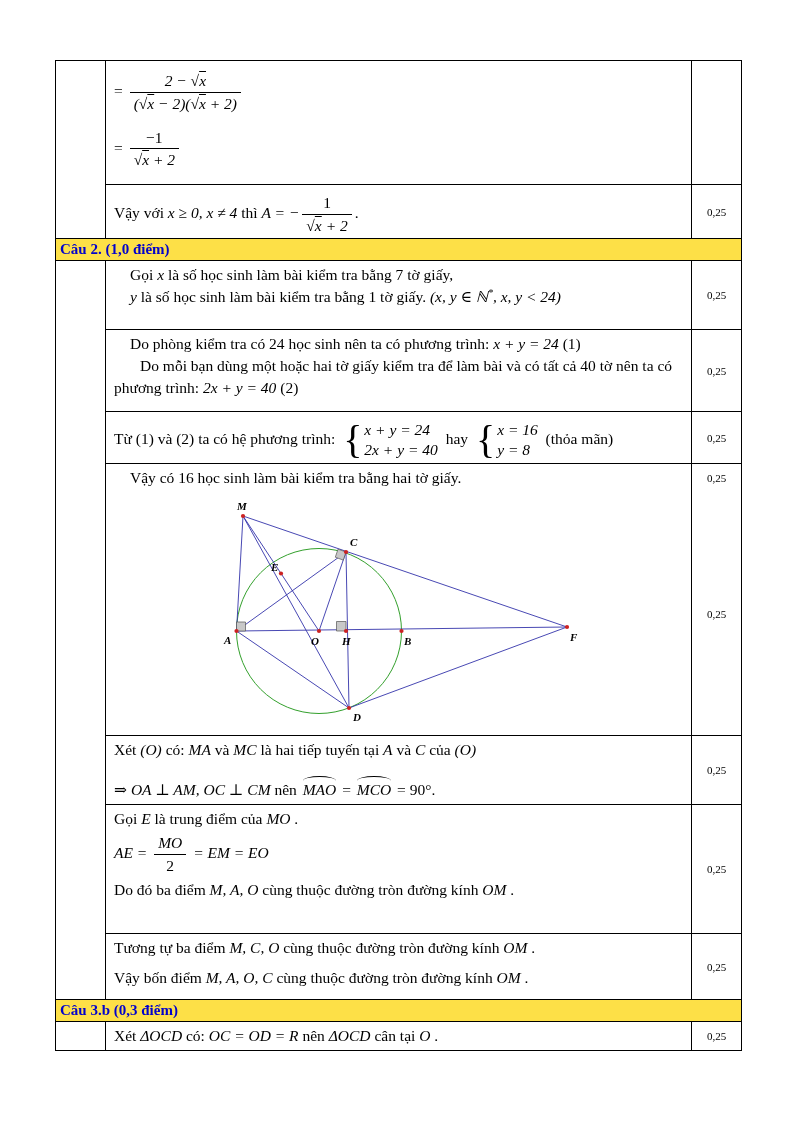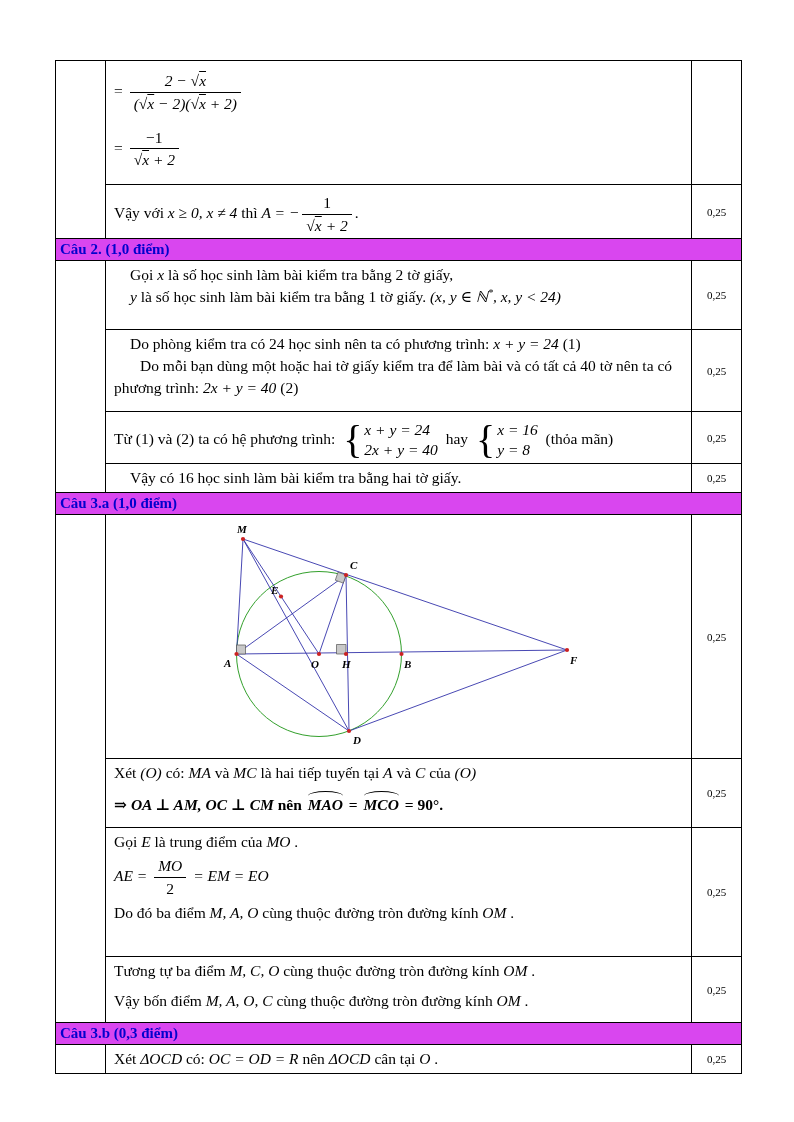--- a/index.html
+++ b/index.html
@@ -16,21 +16,21 @@
   .gut{grid-column:1;border-right:1px solid #000;}
   .cell{grid-column:2;padding:3px 8px;line-height:1.42;}
   .score{
     grid-column:3;border-left:1px solid #000;
     display:flex;align-items:center;justify-content:center;
     font-size:11px;padding:0;
   }
   .bt{border-top:1px solid #000;}
   .hdr{
     border-top:1px solid #000;border-bottom:1px solid #000;
-    background:#d946ef;color:#0202CC;font-weight:bold;
+    background:#fde047;color:#0202CC;font-weight:bold;
     font-size:15px;padding:2px 6px 2px 4px;
   }
   .mi{font-style:italic;}
   .frac{display:inline-block;vertical-align:middle;text-align:center;margin:0 3px;}
   .frac .num{display:block;border-bottom:1px solid #000;padding:0 4px 2px;line-height:1.15;}
   .frac .den{display:block;padding:2px 4px 0;line-height:1.15;}
   .rad{white-space:nowrap;}
   .rad .rs{font-style:normal;}
   .rad .ru{text-decoration:overline;}
   .mline{margin:8px 0 16px;}
@@ -97,21 +97,21 @@
     </div>
     <div class="score bt">0,25</div>
   </section>
 
   <div class="hdr">Câu 2. (1,0 điểm)</div>
 
   <section class="sec">
     <div class="gut" style="grid-row:1 / span 4;"></div>
 
     <div class="cell r3c">
-      <p class="doc indent"><span>Gọi </span><span class="mi">x</span><span> là số học sinh làm bài kiểm tra bằng 2 tờ giấy,</span></p>
+      <p class="doc indent"><span>Gọi </span><span class="mi">x</span><span> là số học sinh làm bài kiểm tra bằng 7 tờ giấy,</span></p>
       <p class="doc indent"><span class="mi">y</span><span> là số học sinh làm bài kiểm tra bằng 1 tờ giấy. </span><span class="mi">(x, y ∈ ℕ</span><span class="sup mi">*</span><span class="mi">, x, y &lt; 24)</span></p>
     </div>
     <div class="score">0,25</div>
 
     <div class="cell bt r4c">
       <p class="doc indent"><span>Do phòng kiểm tra có 24 học sinh nên ta có phương trình: </span><span class="mi">x + y = 24</span><span> (1)</span></p>
       <p class="doc indent2"><span>Do mỗi bạn dùng một hoặc hai tờ giấy kiểm tra để làm bài và có tất cả 40 tờ nên ta có phương trình: </span><span class="mi">2x + y = 40</span><span> (2)</span></p>
     </div>
     <div class="score bt">0,25</div>
 
@@ -133,21 +133,20 @@
       </span>
     </div>
     <div class="score bt">0,25</div>
 
     <div class="cell bt r6c">
       <p class="doc indent">Vậy có 16 học sinh làm bài kiểm tra bằng hai tờ giấy.</p>
     </div>
     <div class="score bt">0,25</div>
   </section>
 
-  <div class="hdr">Câu 3.a (1,0 điểm)</div>
 
   <section class="sec">
     <div class="gut" style="grid-row:1 / span 4;"></div>
 
     <div class="cell r7c">
       <svg width="585" height="233" viewBox="0 0 585 233">
         <g>
           <circle cx="213" cy="137" r="82.5" fill="none" stroke="#33A02C" stroke-width="1"></circle>
         </g>
         <g stroke="#3333AA" stroke-width="0.9">
@@ -188,21 +187,21 @@
           <text x="298" y="151">B</text>
           <text x="464" y="147">F</text>
           <text x="247" y="227">D</text>
         </g>
       </svg>
     </div>
     <div class="score">0,25</div>
 
     <div class="cell bt r8c">
       <p class="doc"><span>Xét </span><span class="mi">(O)</span><span> có: </span><span class="mi">MA</span><span> và </span><span class="mi">MC</span><span> là hai tiếp tuyến tại </span><span class="mi">A</span><span> và </span><span class="mi">C</span><span> của </span><span class="mi">(O)</span></p>
-      <p class="doc" style="margin-top:10px;font-weight:bold;"><span>⇒ </span><span class="mi">OA ⊥ AM, OC ⊥ CM</span><span> nên </span><span class="arc">MAO</span><span> = </span><span class="arc">MCO</span><span> = 90°.</span></p>
+      <p class="doc" style="margin-top:18px;"><span>⇒ </span><span class="mi">OA ⊥ AM, OC ⊥ CM</span><span> nên </span><span class="arc">MAO</span><span> = </span><span class="arc">MCO</span><span> = 90°.</span></p>
     </div>
     <div class="score bt">0,25</div>
 
     <div class="cell bt r9c">
       <p class="doc"><span>Gọi </span><span class="mi">E</span><span> là trung điểm của </span><span class="mi">MO</span><span> .</span></p>
       <p class="doc" style="margin:4px 0;"><span class="mi">AE</span><span class="mi"> = </span><span class="frac"><span class="num mi">MO</span><span class="den">2</span></span><span class="mi"> = EM = EO</span></p>
       <p class="doc"><span>Do đó ba điểm </span><span class="mi">M, A, O</span><span> cùng thuộc đường tròn đường kính </span><span class="mi">OM</span><span> .</span></p>
     </div>
     <div class="score bt">0,25</div>
 

